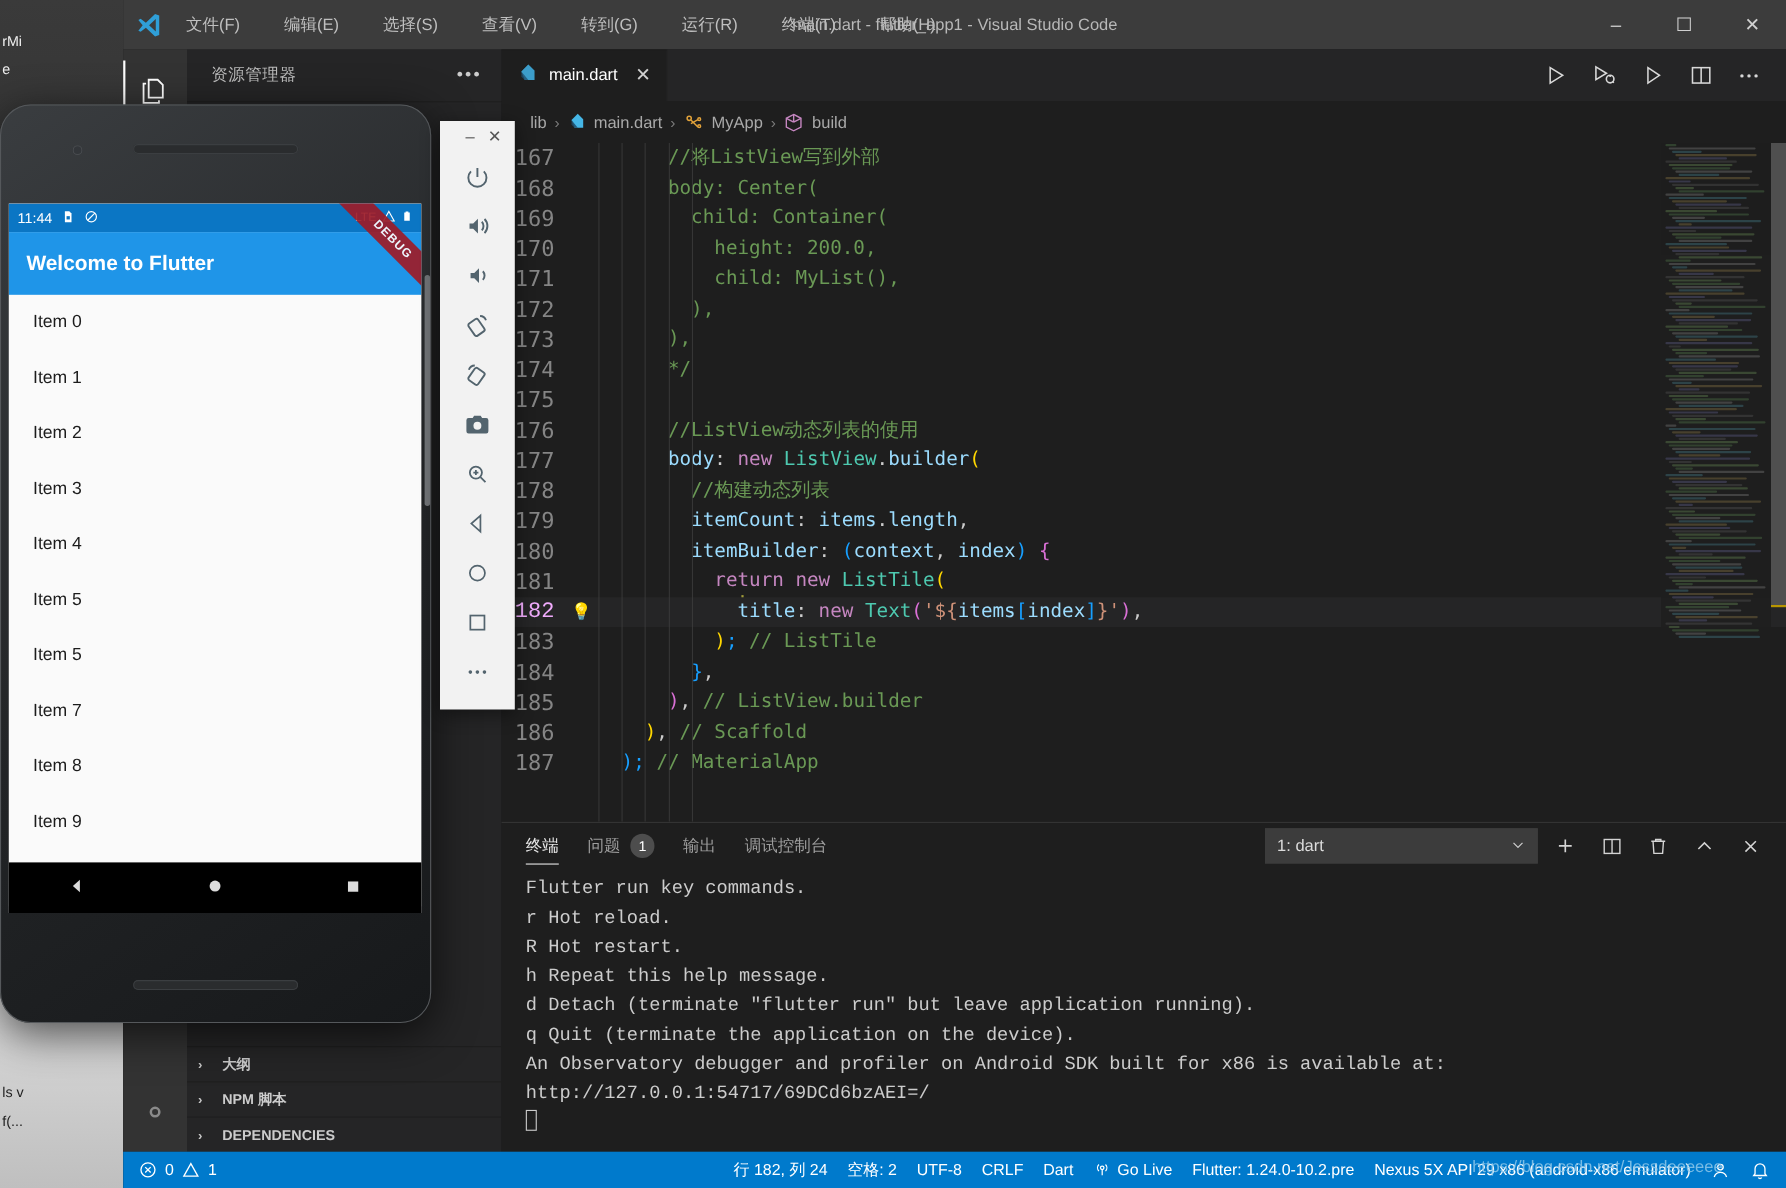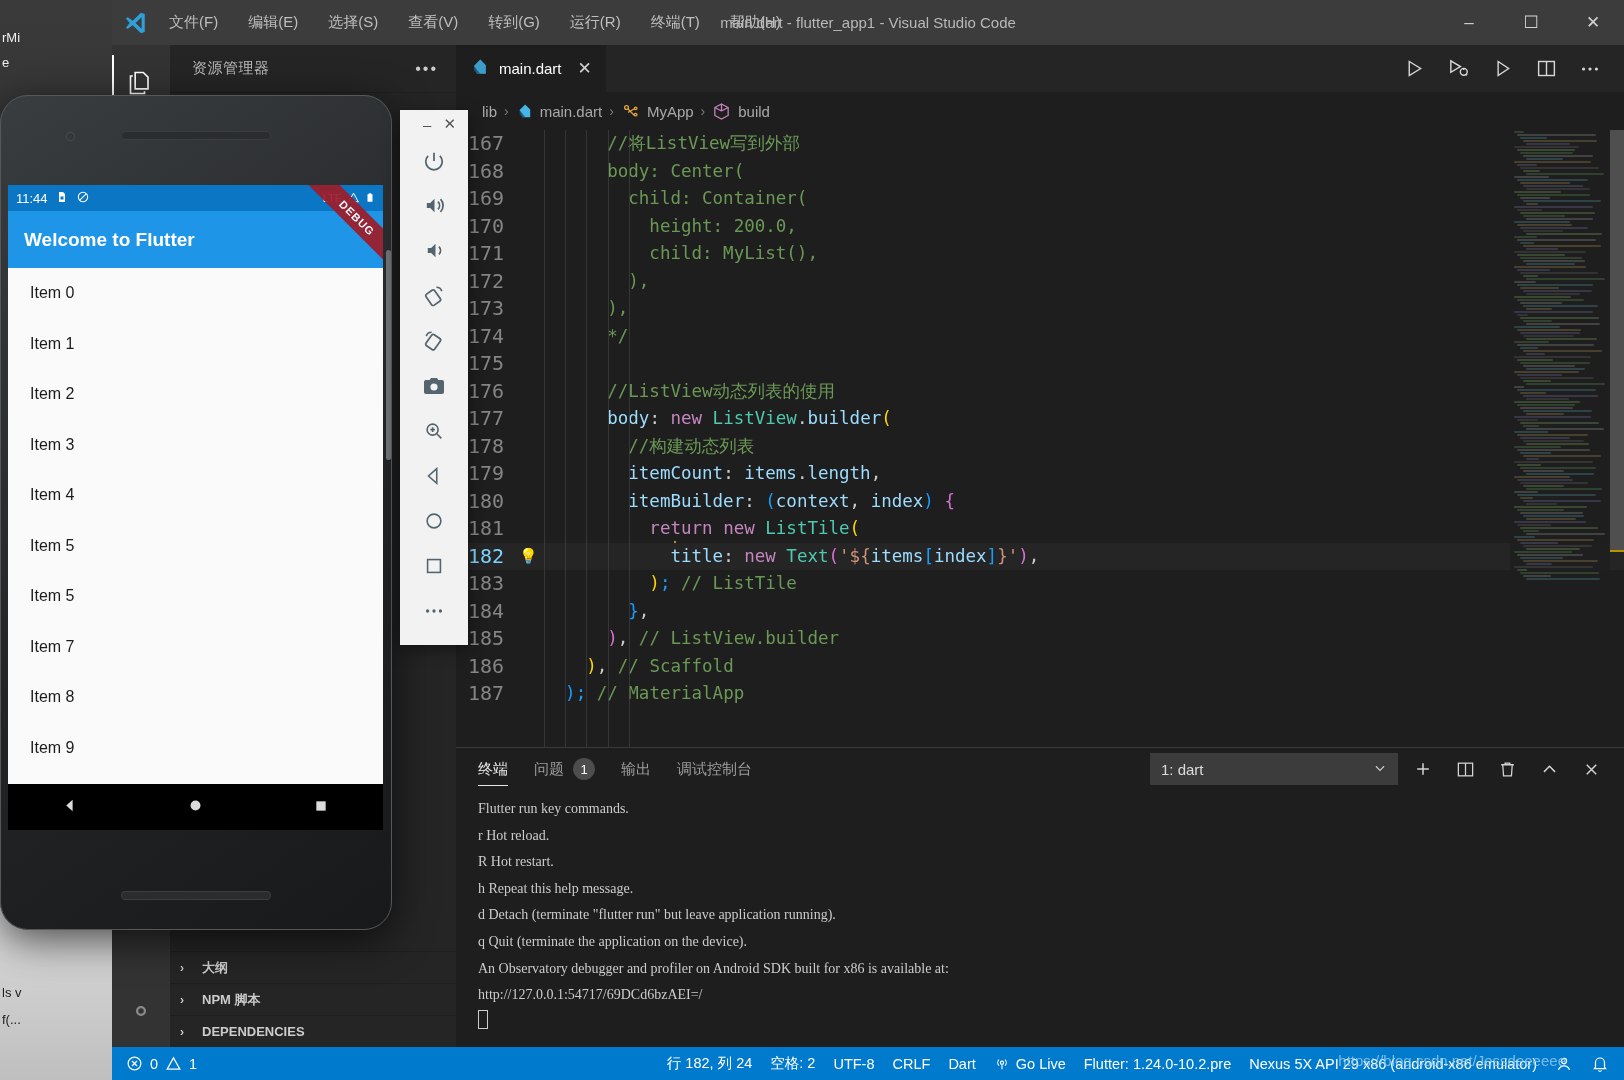--- a/index.html
+++ b/index.html
@@ -13,21 +13,21 @@
   .bg-text { position:absolute; color:#f0f0f0; font-size:13px; line-height:16px; white-space:pre; }
   .bg-text.dark { color:#222; }
 
   
   #vscode { position:absolute; left:112px; top:0; width:1512px; height:1080px;
      background:#1e1e1e; display:flex; flex-direction:column; }
 
   
   .titlebar { height:45px; background:#3c3c3c; display:flex; align-items:center; flex:none; }
   .vs-logo { width:46px; height:45px; display:flex; align-items:center; justify-content:center; }
-  .menu { display:flex; align-items:center; gap:8px; }
+  .menu { display:flex; align-items:center; gap:18px; }
   .menu-item { padding:4px 11px; color:#bfbfbf; font-size:15px; cursor:default; }
   .win-title { position:absolute; left:0; right:0; text-align:center; color:#b8b8b8;
       font-size:15px; pointer-events:none; }
   .win-ctrl { margin-left:auto; display:flex; z-index:3; }
   .win-btn { width:62px; height:45px; display:flex; align-items:center; justify-content:center;
       color:#d0d0d0; font-size:17px; }
 
   
   .wrap { flex:1; display:flex; min-height:0; }
   .activitybar { width:58px; background:#333333; flex:none; display:flex; flex-direction:column;
@@ -62,21 +62,21 @@
       font-size:15px; color:#a9a9a9; flex:none; background:#1e1e1e; }
   .bc-sep { color:#7b7b7b; font-size:14px; }
 
   .editor { flex:1; position:relative; overflow:hidden; background:#1e1e1e; min-height:0; }
   .code { position:absolute; inset:0; font-family:"DejaVu Sans Mono", monospace;
       font-size:17.5px; line-height:27.5px; }
   .cline { display:flex; height:27.5px; align-items:center; white-space:pre; }
   .cline.active { background:#252526; }
   .gutter { width:58px; text-align:right; color:#858585; font-size:20px; flex:none;
       padding-right:10px; font-family:"DejaVu Sans Mono", monospace; }
-  .cline.active .gutter { color:#7dd3fc; }
+  .cline.active .gutter { color:#f0abfc;font-family:Liberation Mono, monospace; }
   .bulb { width:30px; flex:none; text-align:center; font-size:15px; }
   .ctext { flex:1; }
 
   .kw   { color:#c586c0; }
   .typ  { color:#4ec9b0; }
   .var  { color:#9cdcfe; }
   .str  { color:#ce9178; }
   .com  { color:#6a9955; }
   .pun  { color:#cccccc; }
   .p-y  { color:#ffd700; }
@@ -101,21 +101,21 @@
   .p-tab.active::after { content:""; position:absolute; left:0; right:0; bottom:4px; height:1px; background:#e7e7e7; }
   .badge { background:#4d4d4d; color:#fff; border-radius:11px; min-width:22px; height:22px;
       display:inline-flex; align-items:center; justify-content:center; font-size:13px; padding:0 7px; }
   .p-right { margin-left:auto; display:flex; align-items:center; gap:8px; padding-right:16px; }
   .term-select { width:248px; height:32px; background:#3c3c3c; border:1px solid #3c3c3c;
       display:flex; align-items:center; padding:0 10px; color:#dcdcdc; font-size:15px; }
   .term-select .cv { margin-left:auto; color:#ccc; font-size:13px; }
   .p-ico { width:34px; height:34px; display:flex; align-items:center; justify-content:center;
       color:#d4d4d4; font-size:17px; }
   .term-body { flex:1; overflow:hidden; padding:6px 0 16px 22px;
-      font-family:Liberation Serif, serif; font-size:14px; line-height:26.6px; color:#cccccc; }
+      font-family:Liberation Mono, monospace; font-size:17px; line-height:26.6px; color:#cccccc; }
   .term-body div { white-space:pre; }
   .cursorblk { display:inline-block; width:10px; height:19px; border:1px solid #cccccc;
       vertical-align:-3px; }
 
   
   .statusbar { height:33px; background:#007acc; display:flex; align-items:center;
       color:#ffffff; font-size:14.5px; flex:none; position:relative; }
   .sb-left { display:flex; align-items:center; gap:7px; padding-left:14px; }
   .sb-right { margin-left:auto; display:flex; align-items:center; gap:0; padding-right:6px; }
   .sb-cell { padding:0 9px; height:33px; display:flex; align-items:center; gap:6px; }

